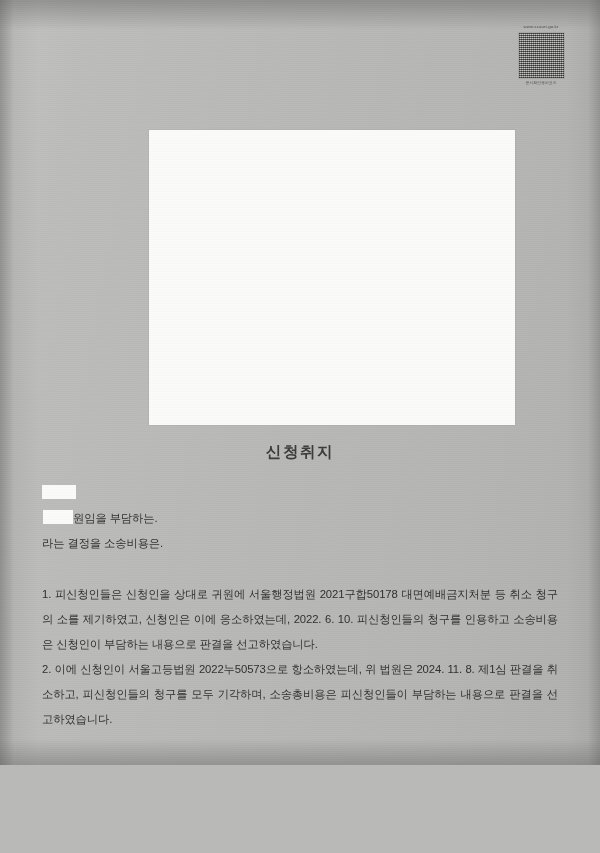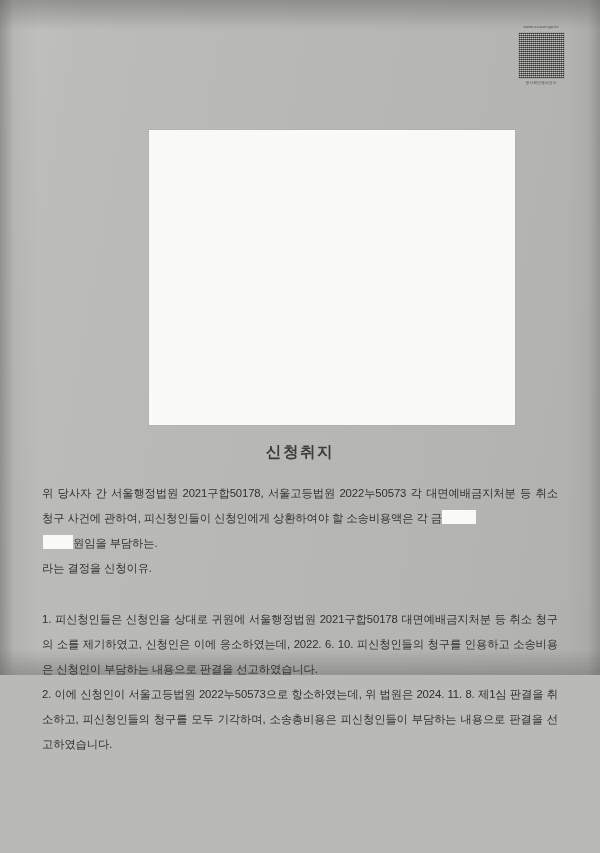--- a/index.html
+++ b/index.html
@@ -10,21 +10,21 @@
     width: 600px;
     height: 853px;
     background: #b9b9b7;
     font-family: "Liberation Sans", sans-serif;
     overflow: hidden;
   }
   #scan {
     position: absolute;
     left: 0; top: 0;
     width: 600px;
-    height: 675px;
+    height: 765px;
     background: linear-gradient(100deg, #c2c2c0 0%, #bcbcba 12%, #b8b8b6 45%, #b5b5b3 75%, #b0b0ae 100%);
   }
   
   #scan::before {
     content: "";
     position: absolute;
     left: 0; top: 0; right: 0; bottom: 0;
     background:
       linear-gradient(to right, rgba(90,90,88,0.45) 0px, rgba(120,120,118,0.12) 14px, rgba(0,0,0,0) 38px),
       linear-gradient(to left, rgba(90,90,88,0.35) 0px, rgba(120,120,118,0.10) 12px, rgba(0,0,0,0) 34px),
@@ -146,23 +146,23 @@
       <div class="qr"></div>
       <div class="code-caption">문서확인용바코드</div>
     </div>
 
     <div class="redaction-main"></div>
 
     <div class="doc-body">
 
       <h2 class="section-title">신청취지</h2>
 
-      <p class="para"><span>위 당사자 간 서울행정법원 2021구합50178, 서울고등법원 2022누50573 각 대면예배금지처분 등 취소 청구 사건에 관하여, 피신청인들이 신청인에게 상환하여야 할 소송비용액은 각 금</span><span class="inline-redaction redact-amount"></span></p>
+      <p class="para"><span class="inline-redaction redact-amount"></span></p>
       <p class="para"><span class="inline-redaction redact-amount2"></span><span>원임을 부담하는.</span></p>
-      <p class="para">라는 결정을 신청이유.</p>
+      <p class="para">라는 결정을 소송비용은.</p>
 
       <div class="spacer-md"></div>
 
 
       <p class="para">1. 피신청인들은 신청인을 상대로 귀원에 서울행정법원 2021구합50178 대면예배금지처분 등 취소 청구의 소를 제기하였고, 신청인은 이에 응소하였는데, 2022. 6. 10. 피신청인들의 청구를 인용하고 소송비용은 신청인이 부담하는 내용으로 판결을 선고하였습니다.</p>
       <p class="para numbered">2. 이에 신청인이 서울고등법원 2022누50573으로 항소하였는데, 위 법원은 2024. 11. 8. 제1심 판결을 취소하고, 피신청인들의 청구를 모두 기각하며, 소송총비용은 피신청인들이 부담하는 내용으로 판결을 선고하였습니다.</p>
 
     </div>
   </div>
   <div id="noise"></div>

